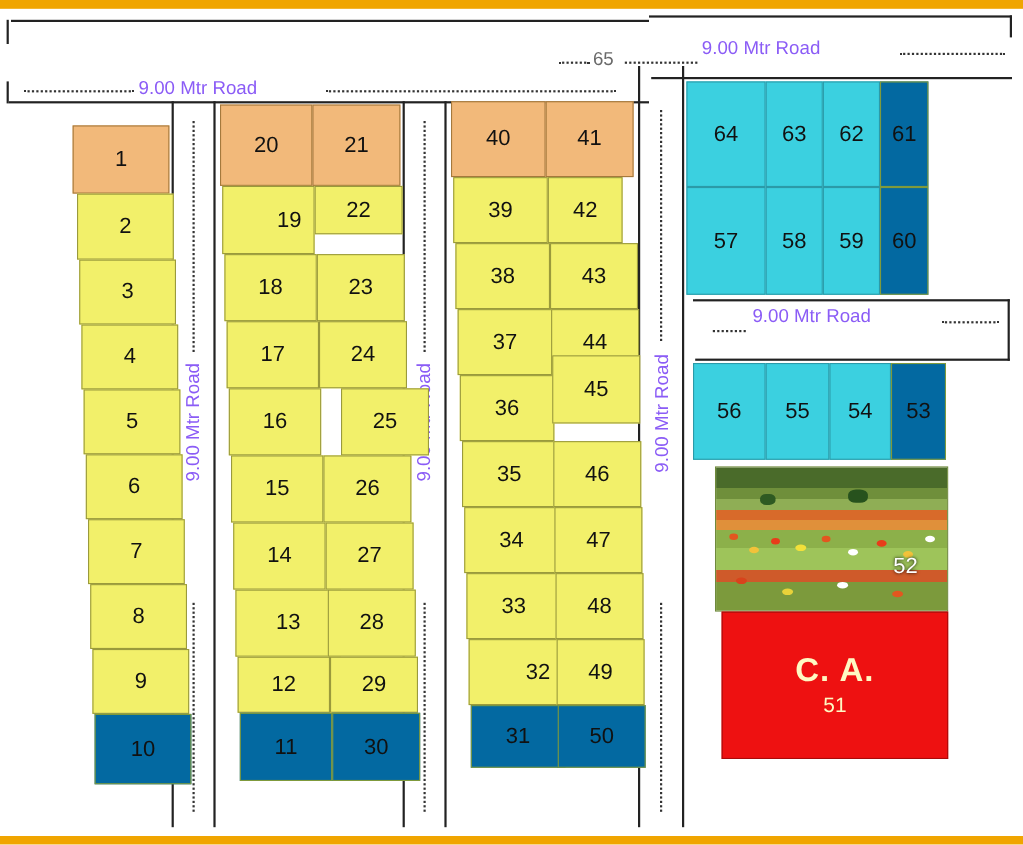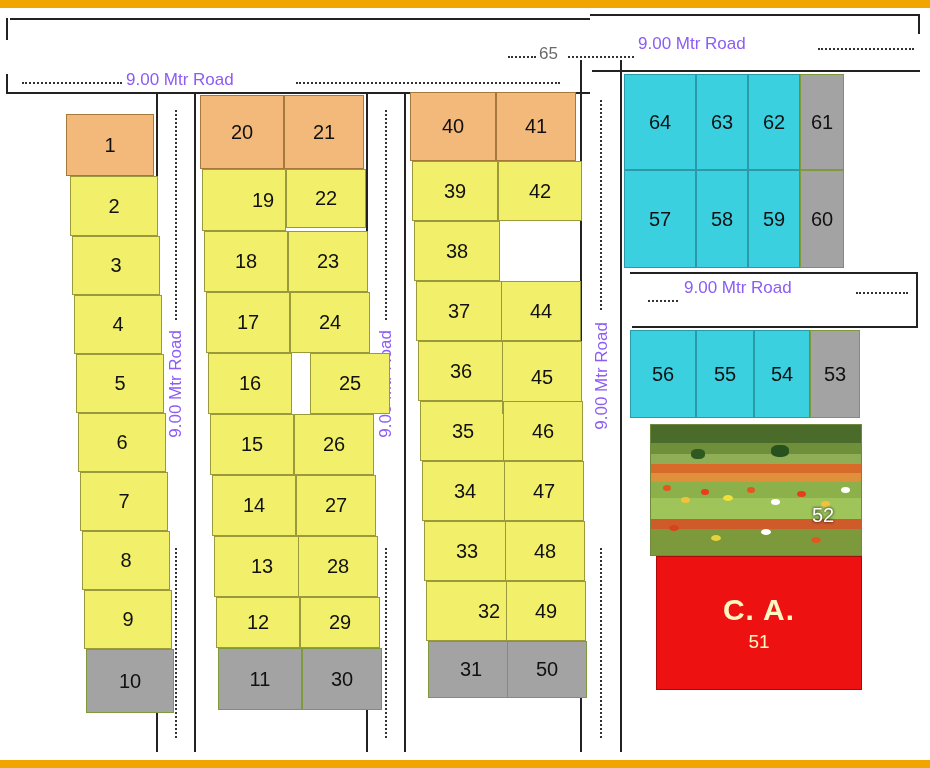--- a/index.html
+++ b/index.html
@@ -32,21 +32,21 @@
     border: 1px solid #8a8a5a;
     display: flex;
     align-items: center;
     justify-content: center;
     font-size: 20px;
     color: #111111;
     font-family: "Liberation Sans", sans-serif;
   }
   .plot.yellow  { background: #f2f06a; border-color: #9a9a3c; }
   .plot.orange  { background: #f2b97a; border-color: #a5793c; }
-  .plot.green   { background: #a3a3a3; border-color: #7f9a3c; }
+  .plot.green   { background: #0369a1; border-color: #7f9a3c; }
   .plot.cyan    { background: #3bd0e0; border-color: #2b9aa8; }
   .plot.red     { background: #ee1111; border-color: #aa0a0a; color: #fef9c3; }
   .road-label {
     position: absolute;
     font-size: 17px;
     color: #8b5cf6;
     white-space: nowrap;
     font-family: "Liberation Sans", sans-serif;
   }
   .road-label.vertical {
@@ -183,21 +183,21 @@
   <div class="plot yellow" style="left:204px; top:231px; width:84px; height:61px;">18</div>
   <div class="plot yellow" style="left:206px; top:292px; width:84px; height:61px;">17</div>
   <div class="plot yellow" style="left:208px; top:353px; width:84px; height:61px;">16</div>
   <div class="plot yellow" style="left:210px; top:414px; width:84px; height:61px;">15</div>
   <div class="plot yellow" style="left:212px; top:475px; width:84px; height:61px;">14</div>
   <div class="plot yellow" style="left:214px; top:536px; width:96px; height:61px;">13</div>
   <div class="plot yellow" style="left:216px; top:597px; width:84px; height:51px;">12</div>
   <div class="plot green" style="left:218px; top:648px; width:84px; height:62px;">11</div>
 
   <div class="plot orange" style="left:284px; top:95px; width:80px; height:74px;">21</div>
-  <div class="plot yellow" style="left:286px; top:169px; width:80px; height:59px;">22</div>
+  <div class="plot yellow" style="left:286px; top:169px; width:80px; height:44px;">22</div>
   <div class="plot yellow" style="left:288px; top:231px; width:80px; height:61px;">23</div>
   <div class="plot yellow" style="left:290px; top:292px; width:80px; height:61px;">24</div>
   <div class="plot yellow" style="left:292px; top:353px; width:80px; height:61px;margin-left:18px;">25</div>
   <div class="plot yellow" style="left:294px; top:414px; width:80px; height:61px;">26</div>
   <div class="plot yellow" style="left:296px; top:475px; width:80px; height:61px;">27</div>
   <div class="plot yellow" style="left:298px; top:536px; width:80px; height:61px;">28</div>
   <div class="plot yellow" style="left:300px; top:597px; width:80px; height:51px;">29</div>
   <div class="plot green" style="left:302px; top:648px; width:80px; height:62px;">30</div>
 
   <div class="plot orange" style="left:410px; top:92px; width:86px; height:69px;">40</div>
@@ -205,23 +205,24 @@
   <div class="plot yellow" style="left:414px; top:221px; width:86px; height:60px;">38</div>
   <div class="plot yellow" style="left:416px; top:281px; width:86px; height:60px;">37</div>
   <div class="plot yellow" style="left:418px; top:341px; width:86px; height:60px;">36</div>
   <div class="plot yellow" style="left:420px; top:401px; width:86px; height:60px;">35</div>
   <div class="plot yellow" style="left:422px; top:461px; width:86px; height:60px;">34</div>
   <div class="plot yellow" style="left:424px; top:521px; width:86px; height:60px;">33</div>
   <div class="plot yellow" style="left:426px; top:581px; width:86px; height:60px;padding-left:40px;">32</div>
   <div class="plot green" style="left:428px; top:641px; width:86px; height:57px;">31</div>
 
   <div class="plot orange" style="left:496px; top:92px; width:80px; height:69px;">41</div>
-  <div class="plot yellow" style="left:498px; top:161px; width:84px; height:60px;">42</div>
+  <div class="plot yellow" style="left:498px; top:161px; width:68px; height:60px;">42</div>
+  <div class="plot yellow" style="left:500px; top:221px; width:80px; height:60px;">43</div>
   <div class="plot yellow" style="left:501px; top:281px; width:80px; height:60px;">44</div>
-  <div class="plot yellow" style="left:502px; top:341px; width:80px; height:73px;">45</div>
+  <div class="plot yellow" style="left:502px; top:323px; width:80px; height:62px;">45</div>
   <div class="plot yellow" style="left:503px; top:401px; width:80px; height:60px;">46</div>
   <div class="plot yellow" style="left:504px; top:461px; width:80px; height:60px;">47</div>
   <div class="plot yellow" style="left:505px; top:521px; width:80px; height:60px;">48</div>
   <div class="plot yellow" style="left:506px; top:581px; width:80px; height:60px;">49</div>
   <div class="plot green" style="left:507px; top:641px; width:80px; height:57px;">50</div>
 
   <div class="plot cyan" style="left:624px; top:74px; width:72px; height:96px;">64</div>
   <div class="plot cyan" style="left:696px; top:74px; width:52px; height:96px;">63</div>
   <div class="plot cyan" style="left:748px; top:74px; width:52px; height:96px;">62</div>
   <div class="plot green" style="left:800px; top:74px; width:44px; height:96px;">61</div>

